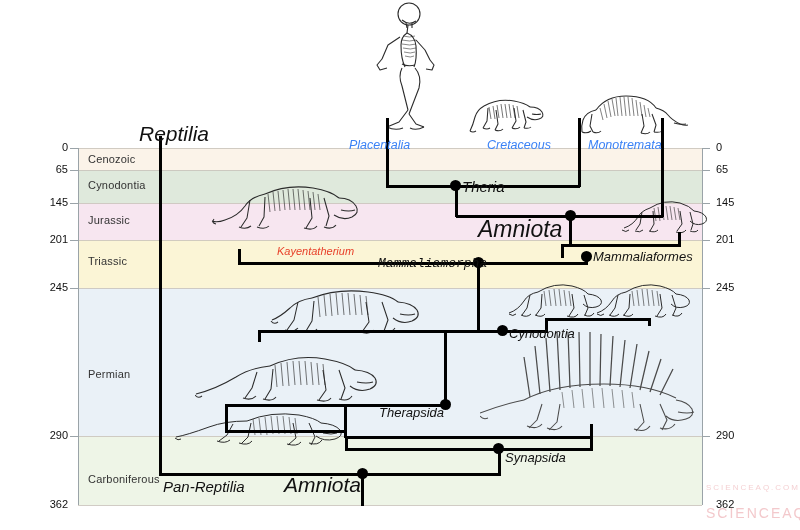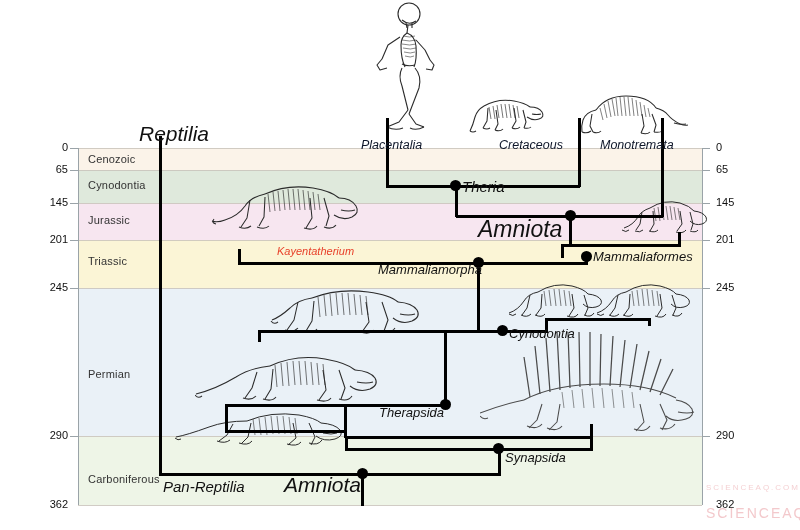--- a/index.html
+++ b/index.html
@@ -23,21 +23,21 @@
   .hline{position:absolute;height:3px;background:#000;}
   .vline{position:absolute;width:3px;background:#000;}
   .node{position:absolute;width:11px;height:11px;border-radius:50%;background:#000;}
   .taxon{position:absolute;font-style:italic;white-space:nowrap;
          font-family:"Liberation Sans","DejaVu Sans",sans-serif;color:#111;}
   .t-sm{font-size:13px;}
   .t-md{font-size:15px;}
   .t-lg{font-size:21px;}
   .t-xl{font-size:23px;}
   .t-red{color:#e8402a;font-size:11px;}
-  .tip-label{position:absolute;font-style:italic;font-size:12.5px;white-space:nowrap;color:#0f172a;margin-left:12px;}
+  .tip-label{position:absolute;font-style:italic;font-size:12.5px;white-space:nowrap;color:#3b82f6;}
 
   
   .skel{position:absolute;}
   .skel svg{display:block;}
 
   .wm{position:absolute;font-size:14px;letter-spacing:2px;color:#f3c9cc;
       font-family:"Liberation Sans","DejaVu Sans",sans-serif;user-select:none;}
 </style>
 </head>
 <body>
@@ -404,21 +404,21 @@
   <div class="node" style="left:473px;top:257px;"></div>
   <div class="node" style="left:497px;top:325px;"></div>
   <div class="node" style="left:440px;top:399px;"></div>
   <div class="node" style="left:493px;top:443px;"></div>
   <div class="node" style="left:357px;top:468px;"></div>
 
   <div class="taxon t-lg" style="left:139px;top:122px;">Reptilia</div>
   <div class="taxon t-md" style="left:462px;top:178px;">Theria</div>
   <div class="taxon t-xl" style="left:478px;top:216px;">Amniota</div>
   <div class="taxon t-sm" style="left:593px;top:249px;">Mammaliaformes</div>
-  <div class="taxon t-sm" style="left:378px;top:262px;">Mammaliamorpha</div>
+  <div class="taxon t-sm" style="left:378px;top:256px;font-family:Liberation Mono, monospace;">Mammaliamorpha</div>
   <div class="taxon t-sm" style="left:509px;top:326px;">Cynodontia</div>
   <div class="taxon t-sm" style="left:379px;top:405px;">Therapsida</div>
   <div class="taxon t-sm" style="left:505px;top:450px;">Synapsida</div>
   <div class="taxon t-lg" style="left:284px;top:473px;">Amniota</div>
   <div class="taxon t-md" style="left:163px;top:478px;">Pan-Reptilia</div>
 
   <div class="taxon t-red" style="left:277px;top:245px;">Kayentatherium</div>
 
   <div class="tip-label" style="left:349px;top:138px;">Placentalia</div>
   <div class="tip-label" style="left:487px;top:138px;">Cretaceous</div>

